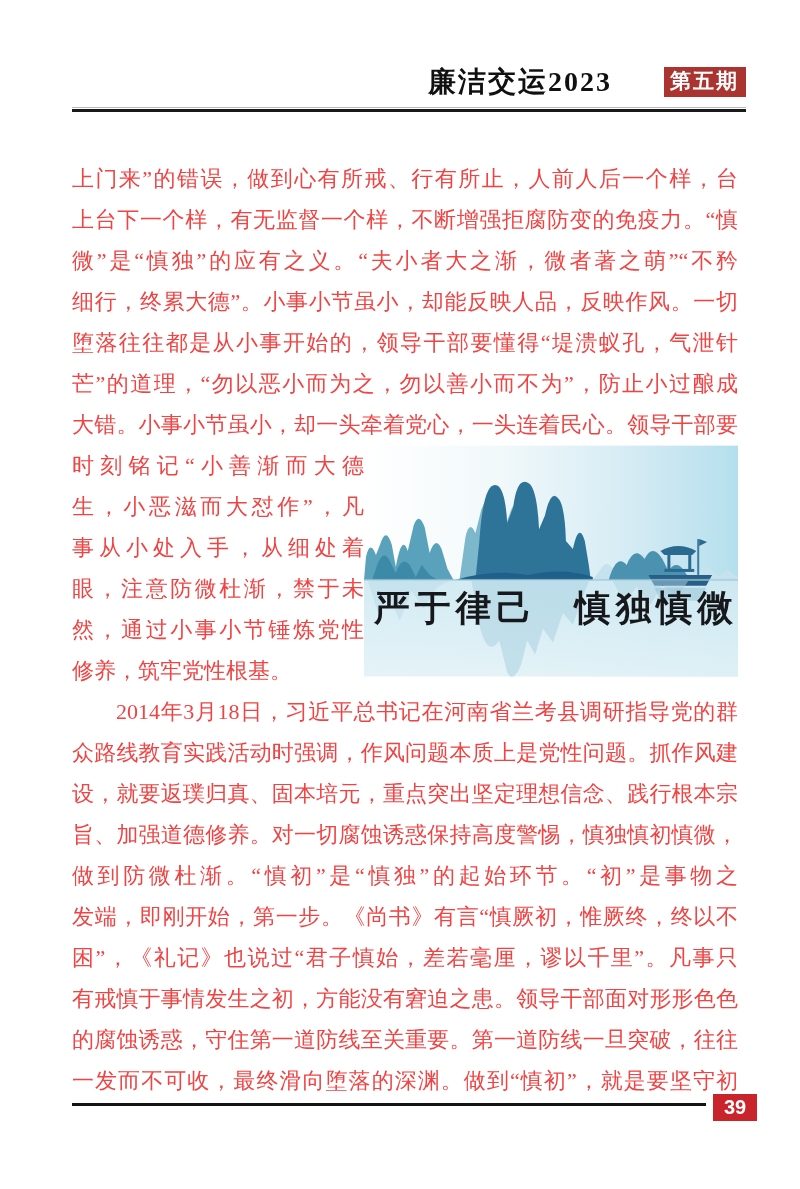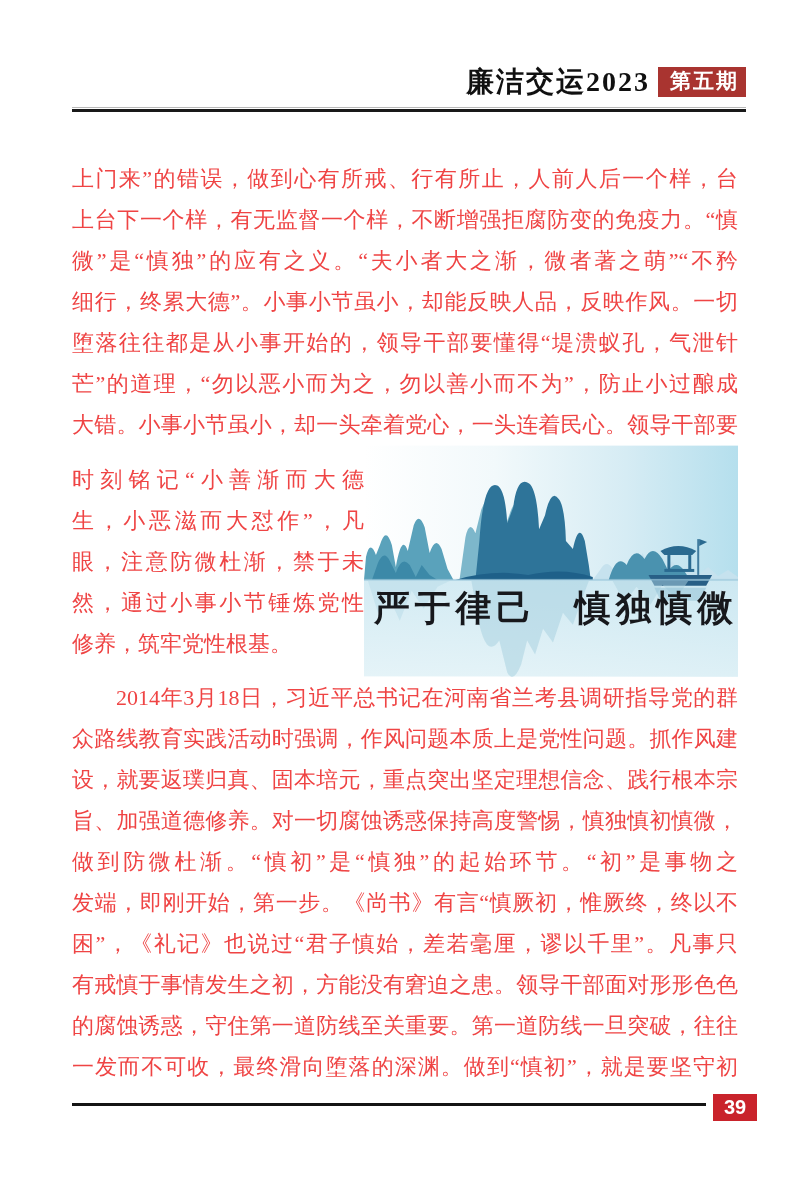--- a/index.html
+++ b/index.html
@@ -12,38 +12,38 @@
   .masthead {
     position:absolute; top:58px; left:72px; right:54px; height:48px;
     display:flex; justify-content:flex-end; align-items:center; gap:8px;
   }
   .mast-title {
     font-size:28px; font-weight:700; color:#101010; letter-spacing:2px;
     white-space:nowrap; line-height:48px;
   }
   .issue-badge {
     color:#ffffff; font-size:21px; font-weight:700; letter-spacing:2px;
-    padding:3px 7px 4px 12px; line-height:23px; white-space:nowrap;
+    padding:3px 7px 4px 6px; line-height:23px; white-space:nowrap;margin-left:44px;
   }
   .rule-thin  { position:absolute; top:107px; left:72px; width:674px; height:1px; background:#b9b9b9; }
   .rule-thick { position:absolute; top:109px; left:72px; width:674px; height:3px; background:#191919; }
 
   
   .bodytext {
     position:absolute; top:158px; left:72px; width:666px;
     color:#ef4444; font-size:22px;
   }
   .line {
     height:41px; line-height:41px; overflow:hidden;
     text-align:justify; text-align-last:justify;
   }
   .line.last   { text-align-last:left;font-family:Liberation Serif, serif; }
   .line.indent { text-indent:44px; }
 
-  .wrap-row { display:flex; width:666px;align-items:center; }
+  .wrap-row { display:flex; width:666px; }
   .col-text { width:292px; }
   .col-text .line { width:292px; }
 
   .illustration { margin:0; padding:0; width:374px; height:232px; line-height:0; }
 
   
   .footer-rule {
     position:absolute; top:1103px; left:72px; width:634px; height:3px; background:#141414;
   }
   .page-num {
@@ -78,20 +78,21 @@
       <div class="line">细行，终累大德”。小事小节虽小，却能反映人品，反映作风。一切</div>
       <div class="line">堕落往往都是从小事开始的，领导干部要懂得“堤溃蚁孔，气泄针</div>
       <div class="line">芒”的道理，“勿以恶小而为之，勿以善小而不为”，防止小过酿成</div>
       <div class="line">大错。小事小节虽小，却一头牵着党心，一头连着民心。领导干部要</div>
     </div>
 
     <div class="wrap-row">
       <div class="col-text">
         <div class="line">时刻铭记“小善渐而大德</div>
         <div class="line">生，小恶滋而大怼作”，凡</div>
+        <div class="line">事从小处入手，从细处着</div>
         <div class="line">眼，注意防微杜渐，禁于未</div>
         <div class="line">然，通过小事小节锤炼党性</div>
         <div class="line last">修养，筑牢党性根基。</div>
       </div>
 
       <figure class="illustration">
         <svg viewBox="0 0 376 232" width="374" height="232" xmlns="http://www.w3.org/2000/svg">
           <defs>
             <linearGradient id="sky" x1="0" y1="0" x2="1" y2="0">
               <stop offset="0" stop-color="#ffffff"></stop>

